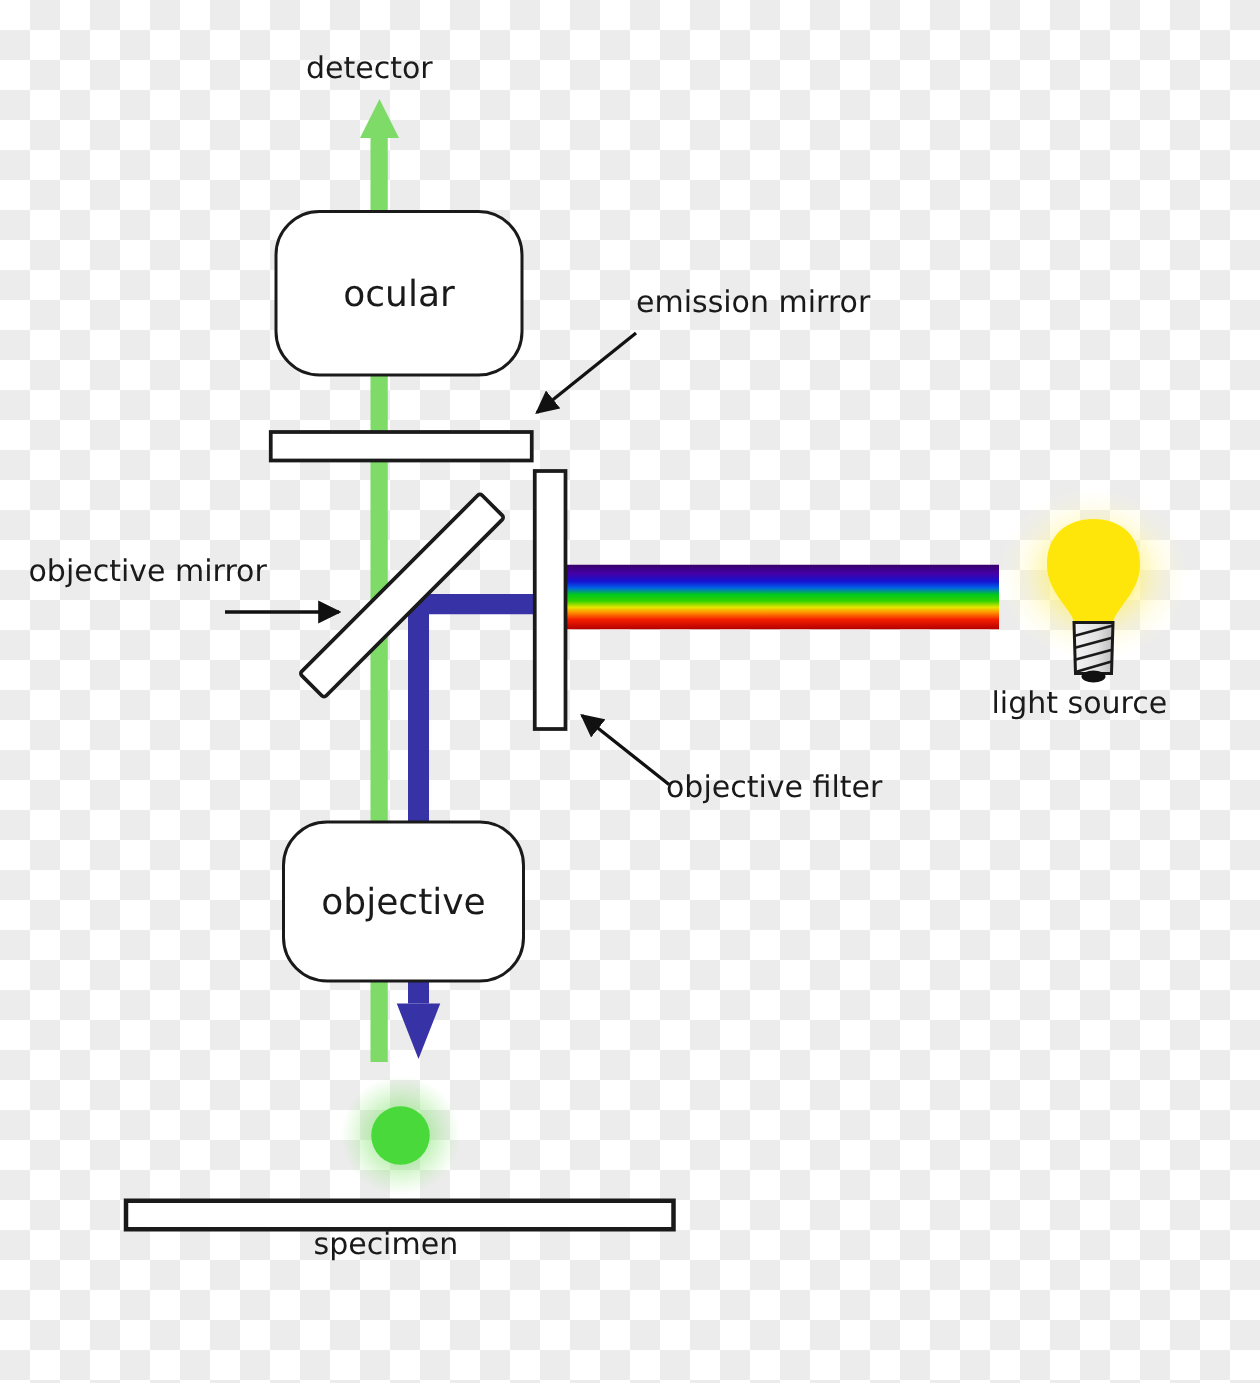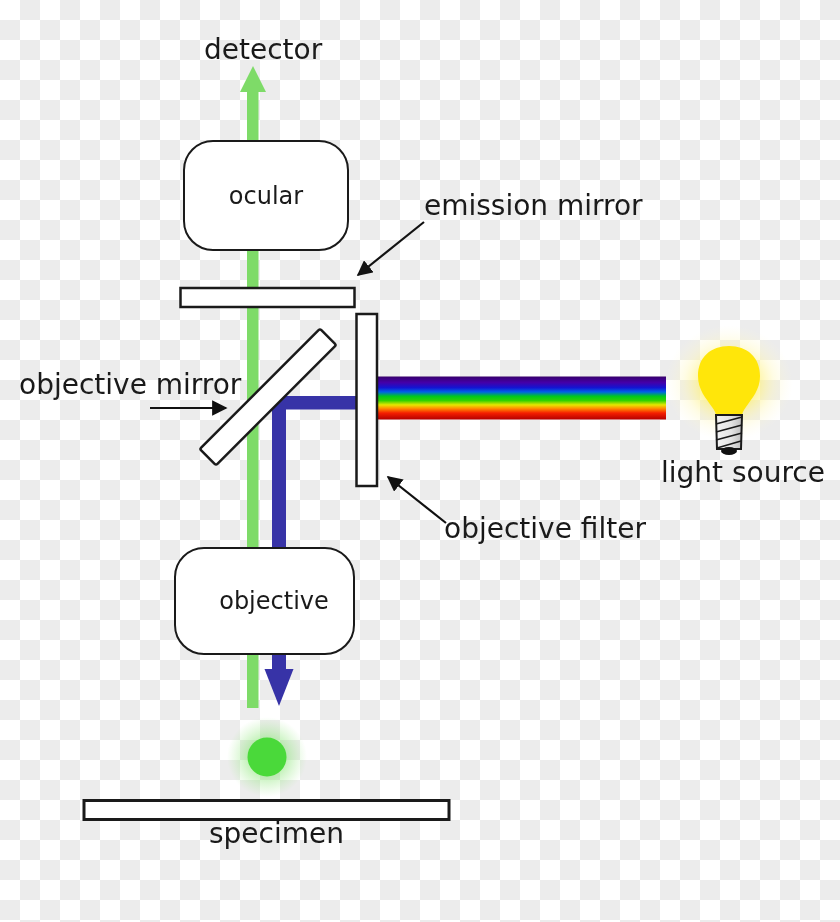--- a/index.html
+++ b/index.html
@@ -9,35 +9,35 @@
     overflow:hidden;
     background-color:#ffffff;
     background-image:conic-gradient(#ececec 0 25%, #ffffff 0 50%, #ececec 0 75%, #ffffff 0);
     background-size:40px 40px;
     font-family:"DejaVu Sans","Liberation Sans",sans-serif;
     color:#1a1a1a;
   }
   .layer{position:absolute;left:0;top:0;}
   .lbl{
     position:absolute;
-    font-size:28px;
+    font-size:20px;
     line-height:1.15;
     white-space:nowrap;
     color:#1a1a1a;
   }
   .box{
     position:absolute;
     background:#ffffff;
     border:2.5px solid #1a1a1a;
     border-radius:30px;
     display:flex;align-items:center;justify-content:center;
     font-size:24px;
   }
   .box-ocular{left:183px;top:140px;width:162px;height:107px;}
-  .box-objective{left:174px;top:547px;width:158px;height:104px;padding-left:19px;}
+  .box-objective{left:188px;top:547px;width:158px;height:104px;}
 </style>
 </head>
 <body>
 
 <div class="stage">
 
   <svg class="layer" width="840" height="922" viewBox="0 0 840 922">
     <defs>
       <linearGradient id="rainbow" x1="0" y1="0" x2="0" y2="1">
         <stop offset="0" stop-color="#38006b"></stop>

